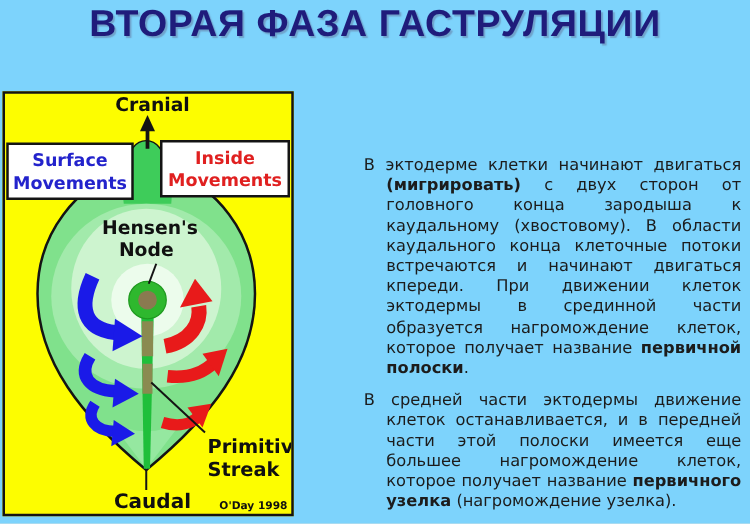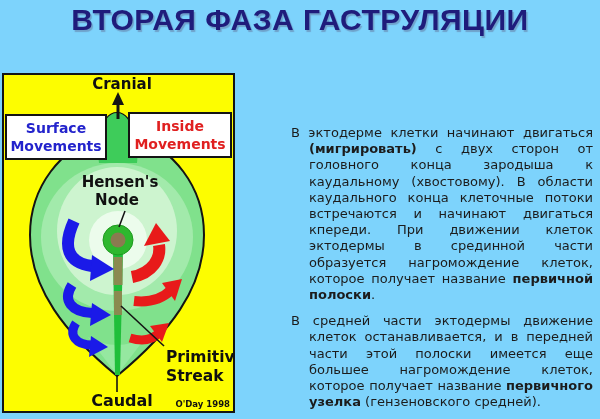--- a/index.html
+++ b/index.html
@@ -113,16 +113,16 @@
       <text class="dlabel" x="113" y="130" font-size="15" text-anchor="middle">Node</text>
       <text class="dlabel" x="162" y="287" font-size="15.5">Primitive</text>
       <text class="dlabel" x="162" y="306" font-size="15.5">Streak</text>
       <text class="dlabel" x="118" y="331" font-size="16" text-anchor="middle">Caudal</text>
       <text class="credit" x="226" y="332" text-anchor="end">O'Day 1998</text>
     </svg>
   </div>
 
   <div class="textcol">
     <p><span>В эктодерме клетки начинают двигаться </span><b>(мигрировать)</b><span> с двух сторон от головного конца зародыша к каудальному (хвостовому). В области каудального конца клеточные потоки встречаются и начинают двигаться кпереди. При движении клеток эктодермы в срединной части образуется нагромождение клеток, которое получает название </span><b>первичной полоски</b><span>.</span></p>
-    <p><span>В средней части эктодермы движение клеток останавливается, и в передней части этой полоски имеется еще большее нагромождение клеток, которое получает название </span><b>первичного узелка</b><span> (гензеновского средней).</span></p>
+    <p><span>В средней части эктодермы движение клеток останавливается, и в передней части этой полоски имеется еще большее нагромождение клеток, которое получает название </span><b>первичного узелка</b><span> (нагромождение узелка).</span></p>
   </div>
 
 </div>
 
 </body></html>

